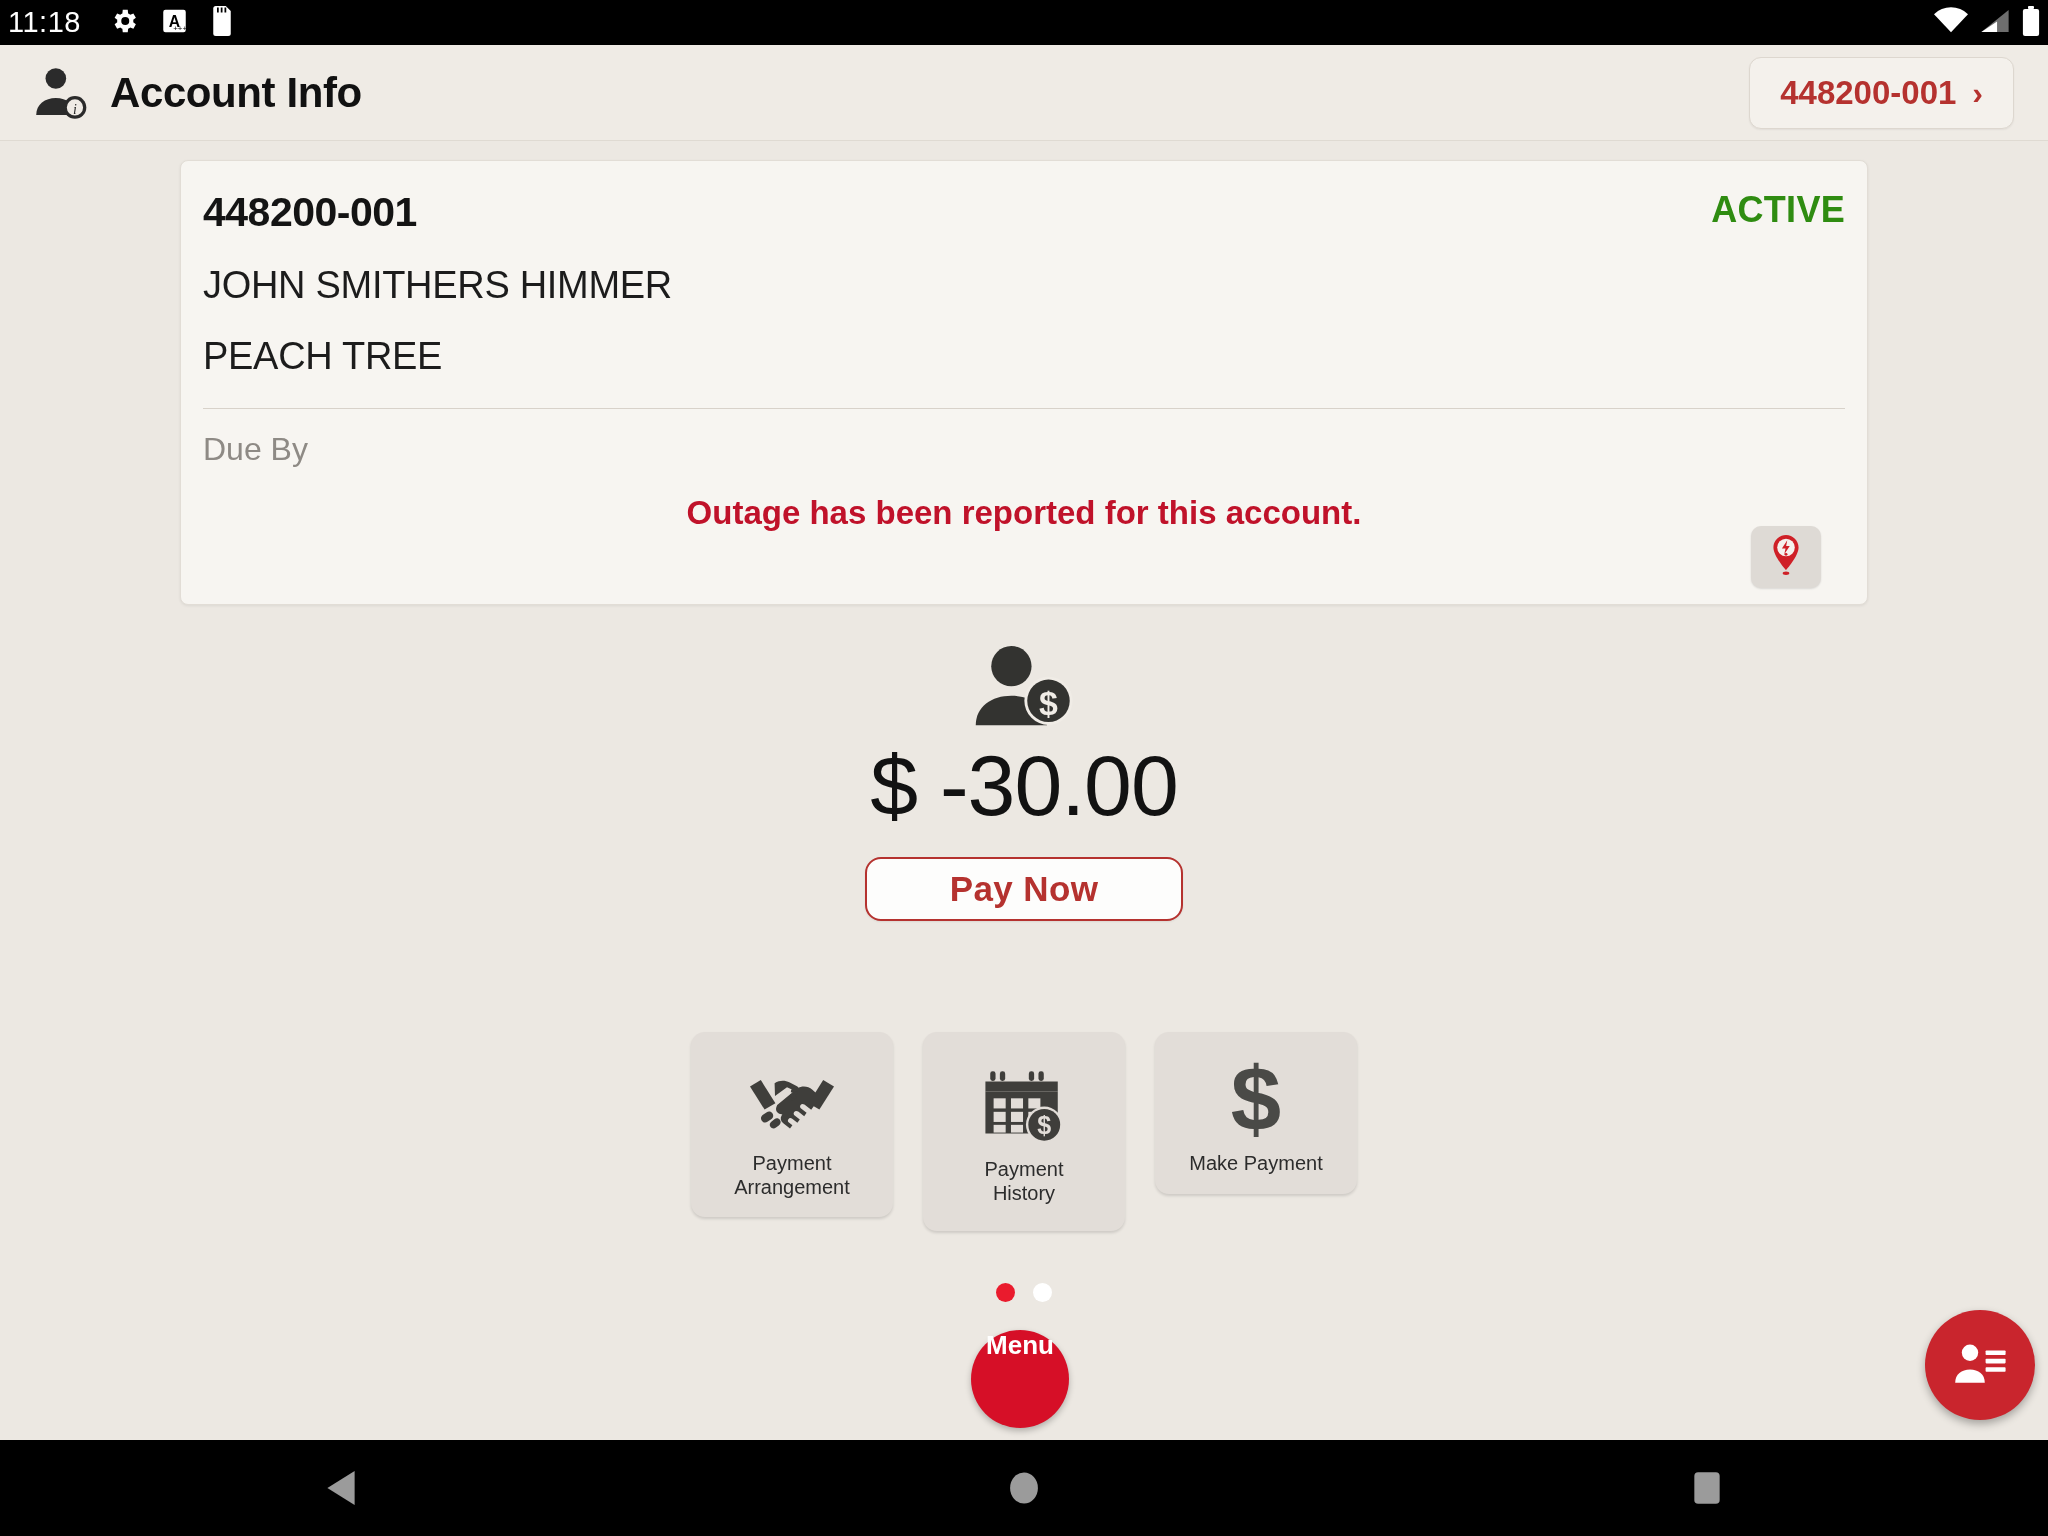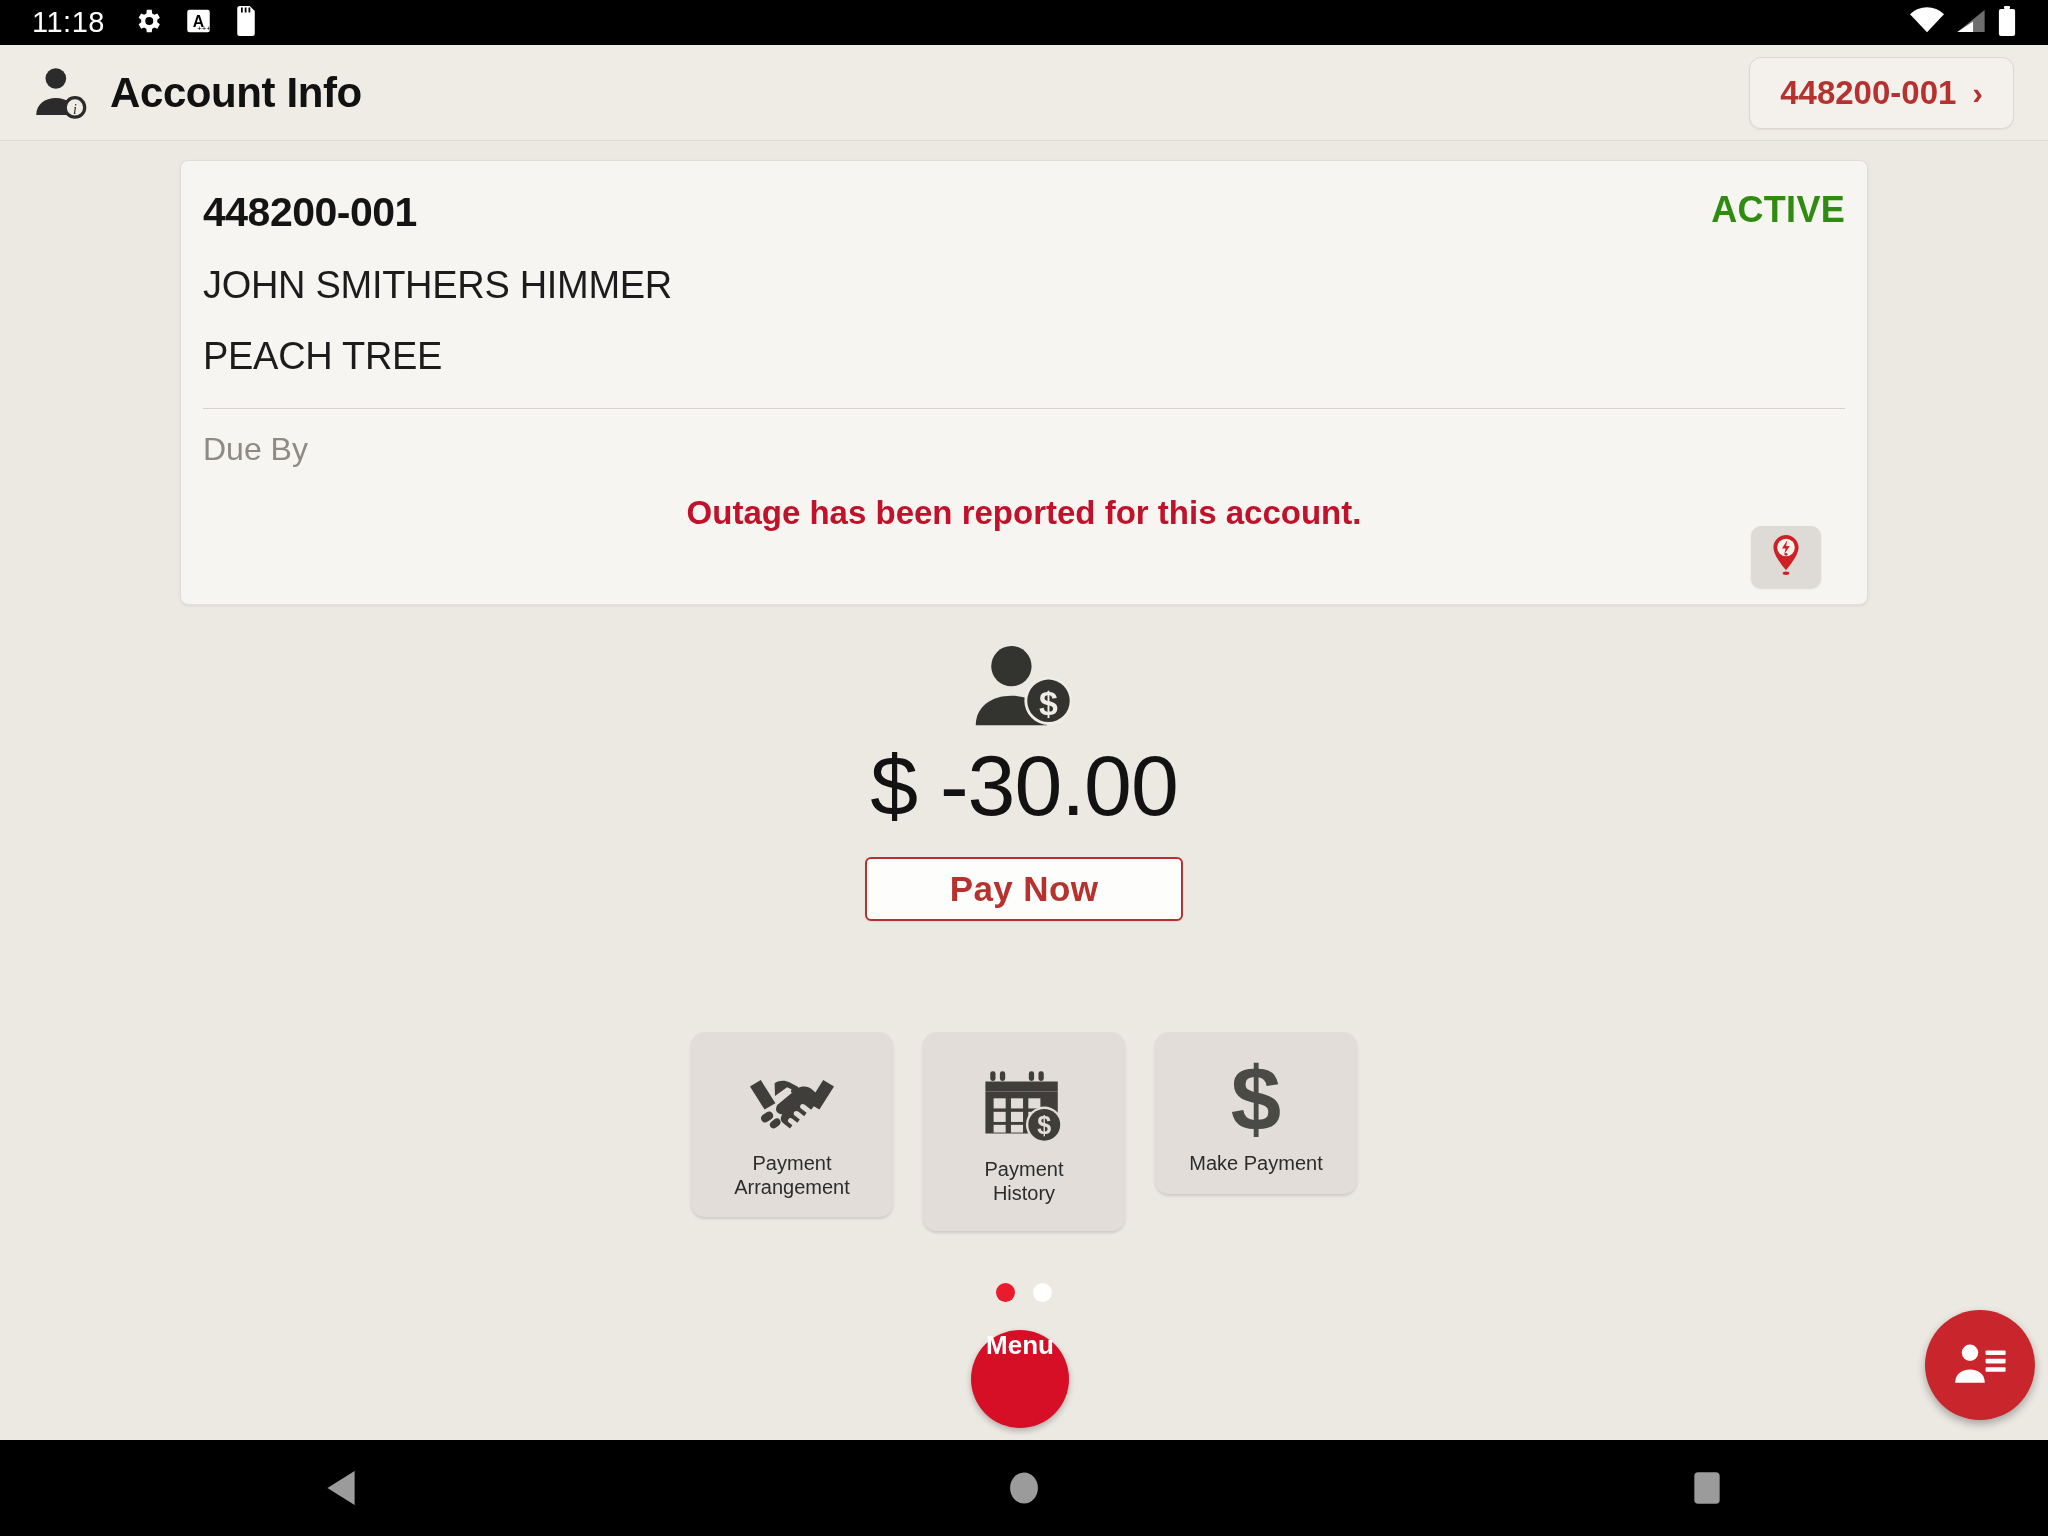--- a/index.html
+++ b/index.html
@@ -8,21 +8,21 @@
     background:#ece8e2;
     font-family:"Liberation Sans", sans-serif;
     overflow:hidden;
   }
   #app { position:relative; width:2048px; height:1536px; background:#ece8e2; }
 
   
   .statusbar{
     position:absolute; left:0; top:0; width:2048px; height:45px;
     background:#000; display:flex; align-items:center;
-    padding:0 32px; color:#fff;
+    padding:0 8px; color:#fff;
   }
   .sb-clock{ font-size:29px; letter-spacing:.5px; color:#ffffff; }
   .sb-left-icons{ display:flex; align-items:center; gap:22px; margin-left:28px; }
   .sb-right{ margin-left:auto; display:flex; align-items:center; gap:12px; }
   .sb-ico{ display:block; }
 
   
   .header{
     position:absolute; left:0; top:45px; width:2048px; height:96px;
     background:#efebe5; display:flex; align-items:center; padding:0 24px;
@@ -68,21 +68,21 @@
 
   
   .balance-wrap{
     position:absolute; left:0; top:640px; width:2048px;
     display:flex; flex-direction:column; align-items:center;
   }
   .balance-icon{ width:108px; height:92px; }
   .balance-amt{ font-size:86px; color:#121212; margin-top:4px; letter-spacing:-1px; }
   .paynow{
     margin-top:22px; width:318px; height:64px; border:2px solid #b5322f;
-    background:#fdfdfc; border-radius:6px; color:#b5322f;
+    background:#fdfdfc; border-radius:16px; color:#b5322f;
     font-size:35px; font-weight:700; letter-spacing:.4px;
     display:flex; align-items:center; justify-content:center;
     box-shadow:0 1px 2px rgba(0,0,0,.07);
   }
 
   
   .tiles{
     position:absolute; left:0; top:1032px; width:2048px;
     display:flex; justify-content:center; align-items:flex-start; gap:30px;
   }

